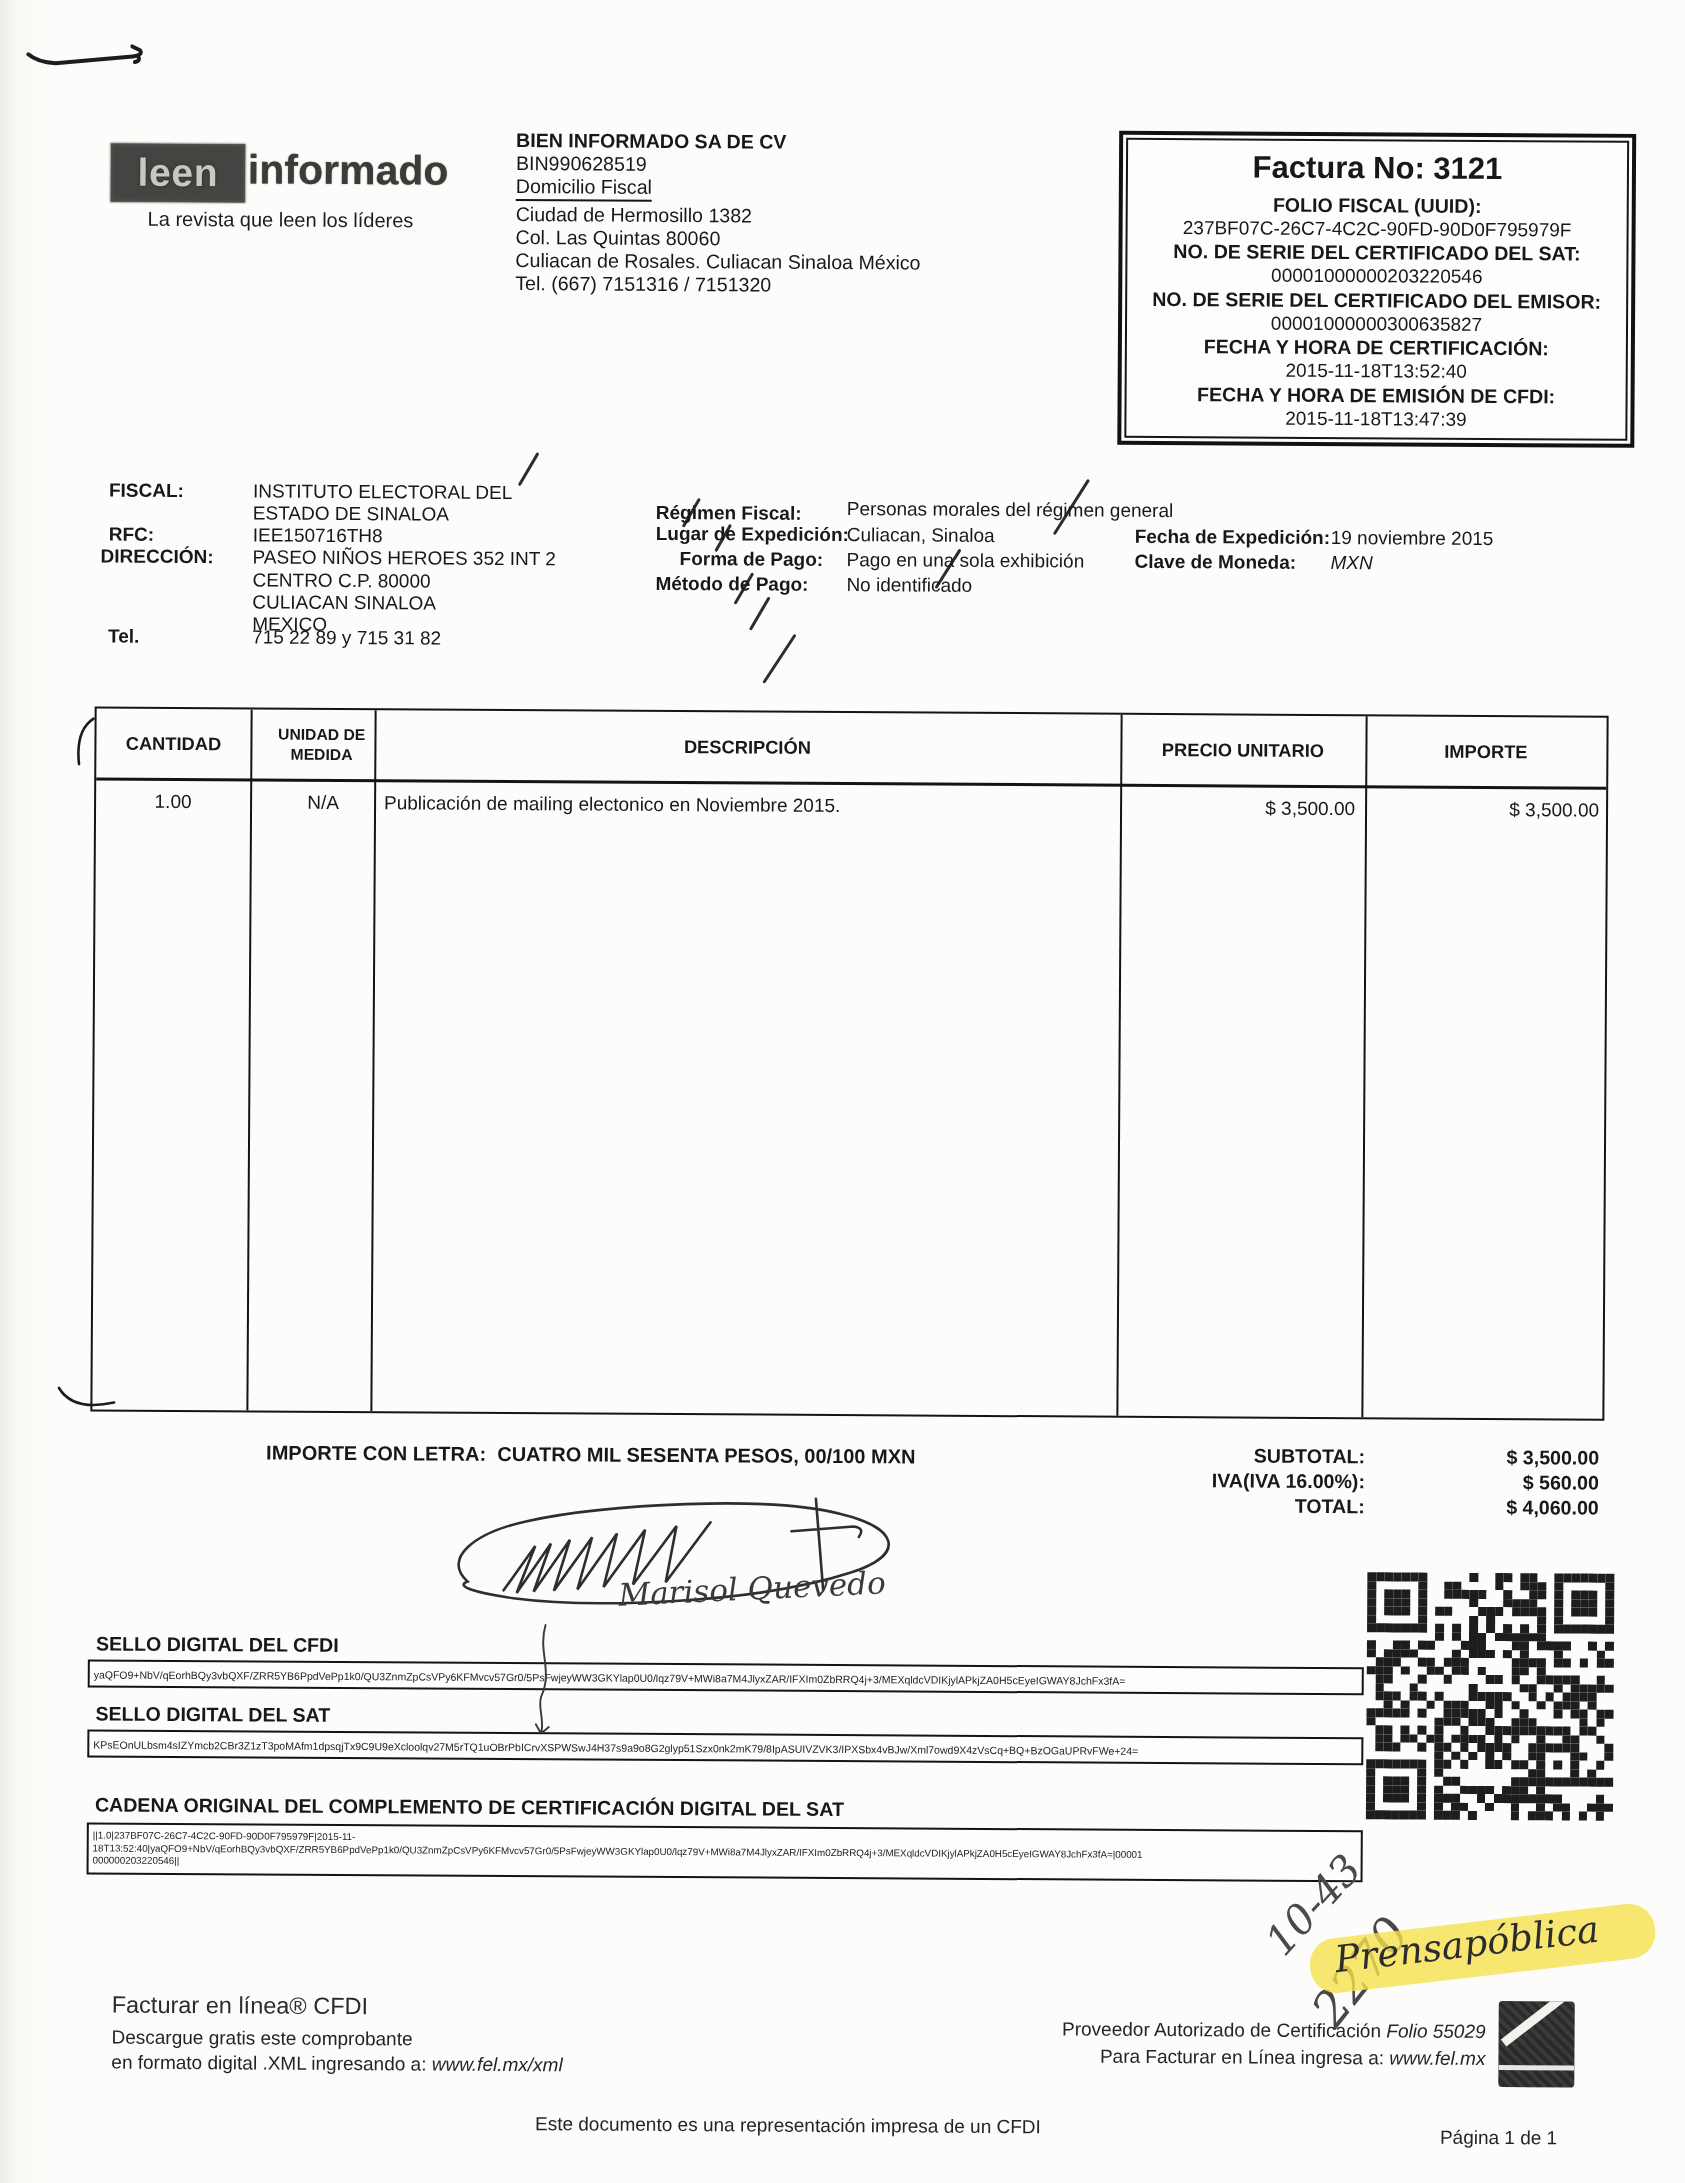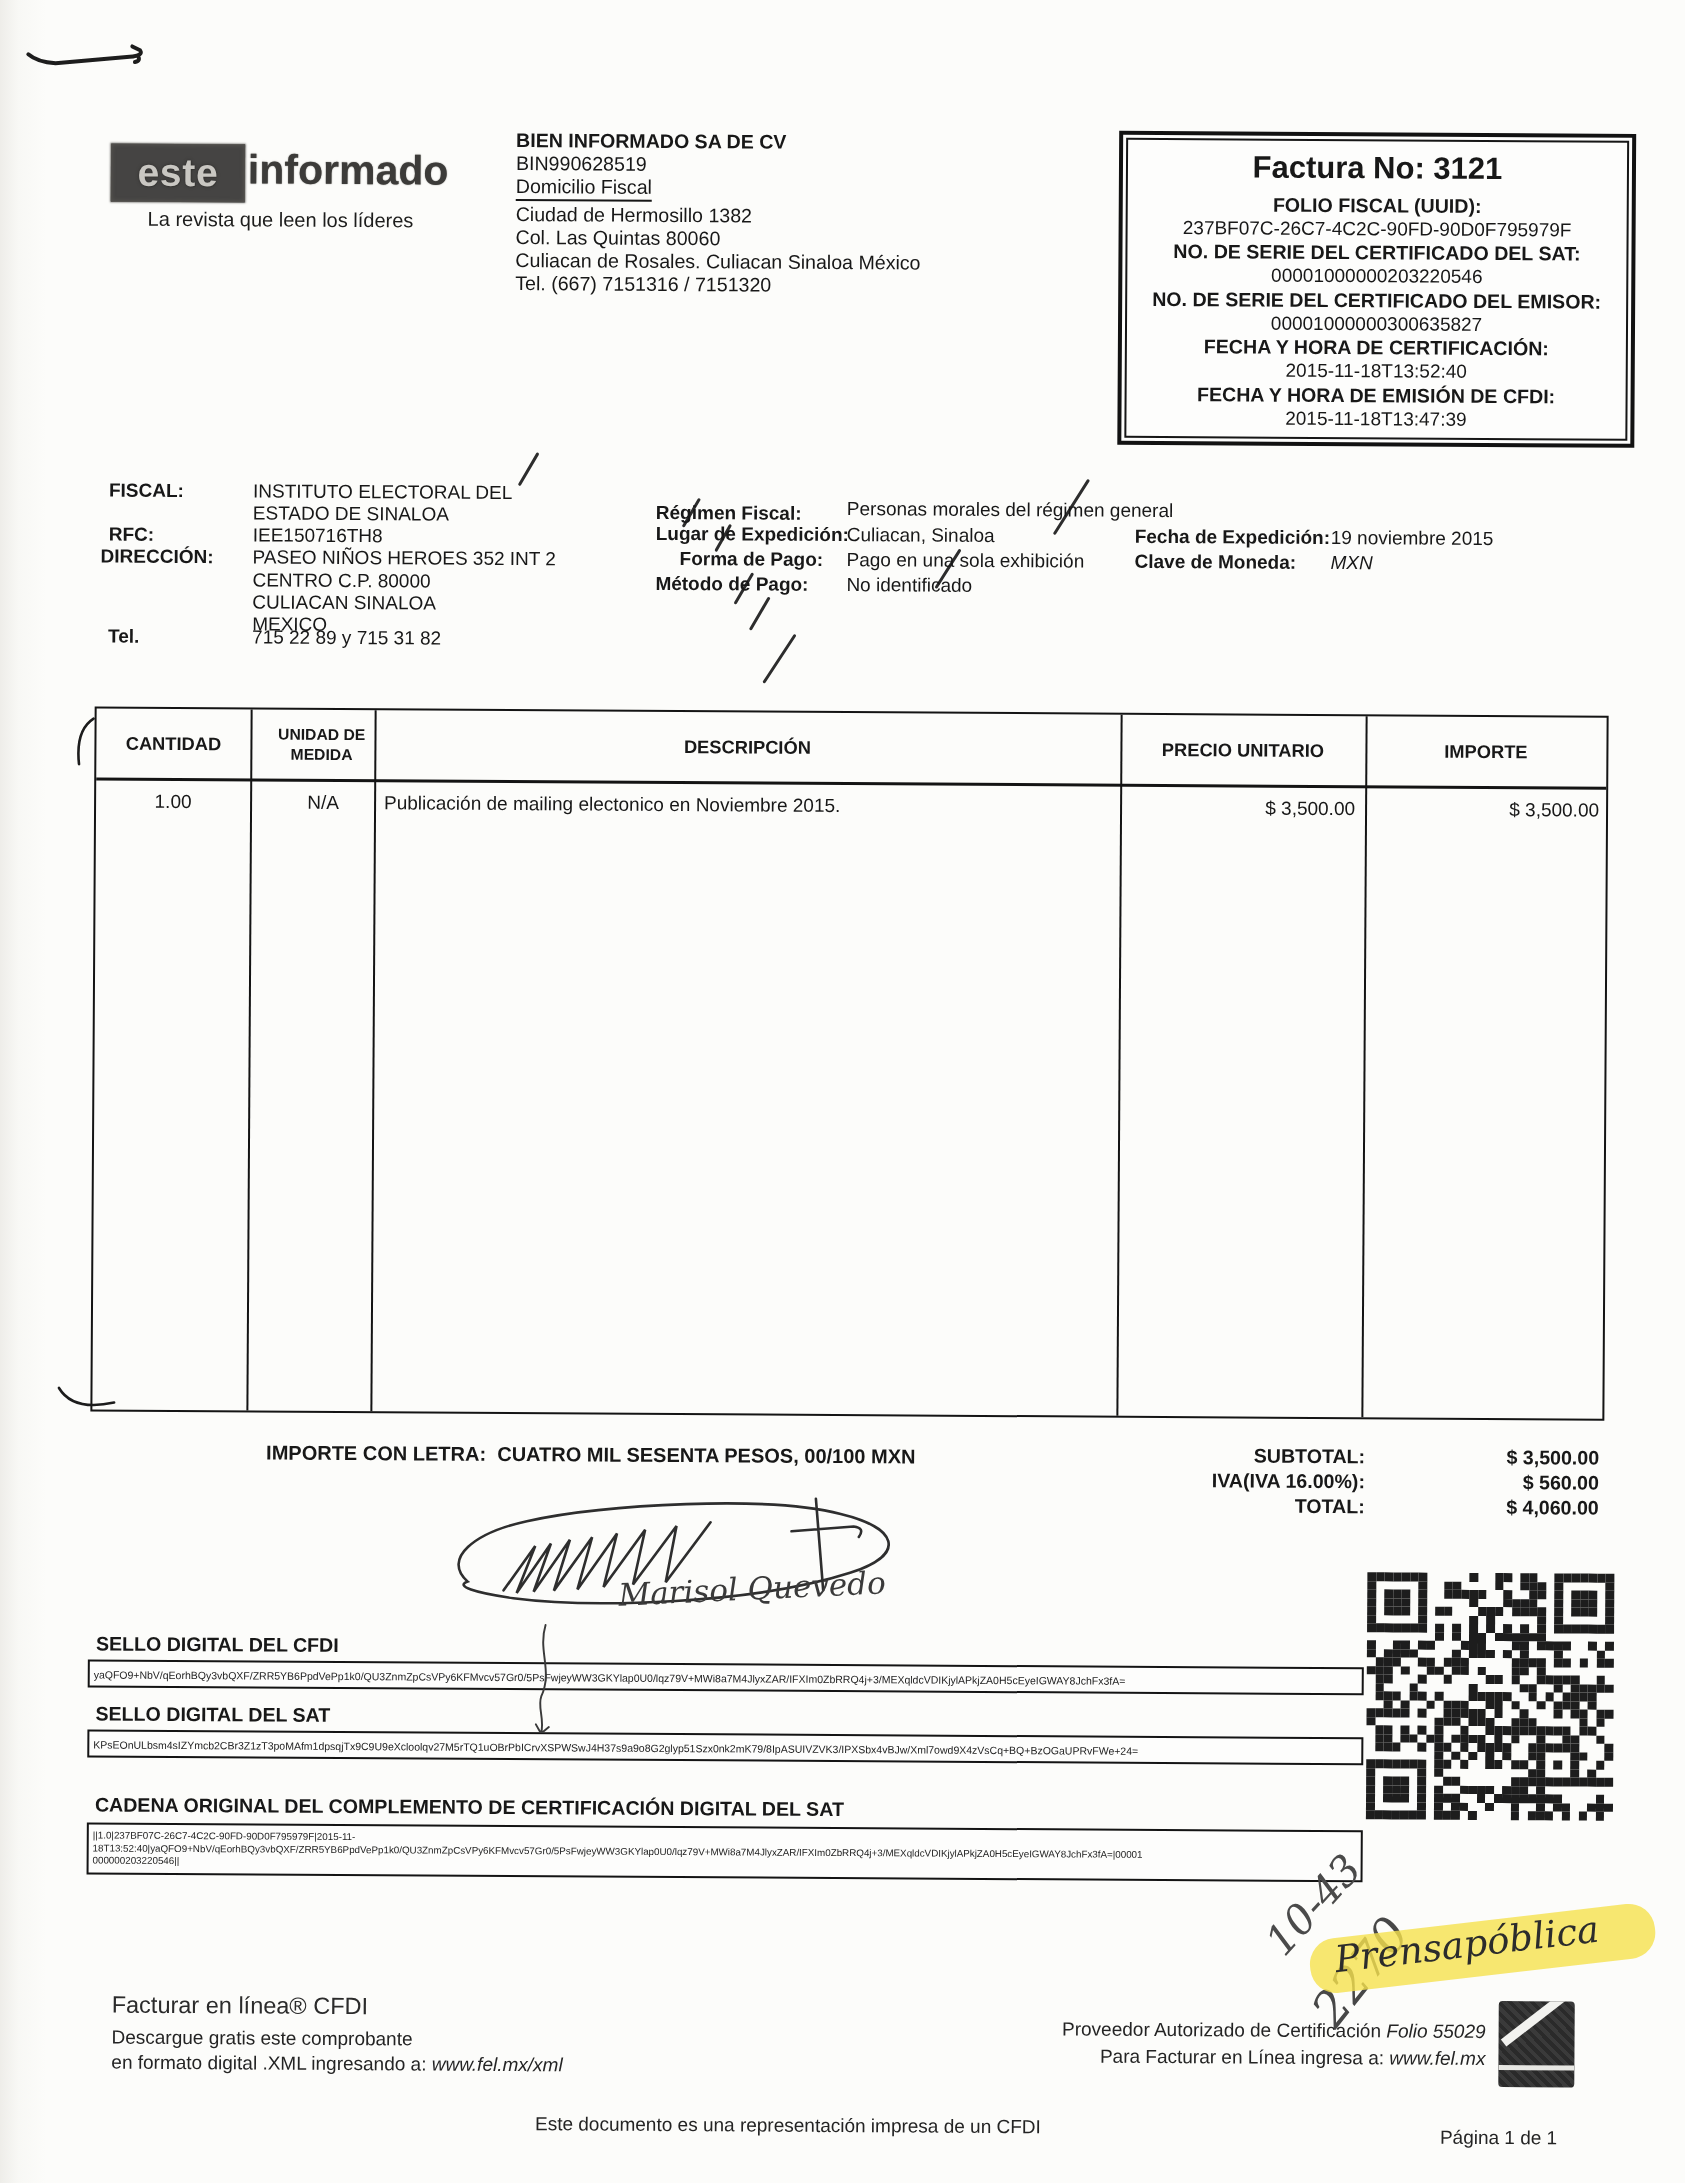--- a/index.html
+++ b/index.html
@@ -68,21 +68,21 @@
 
 <div class="sheet">
 
   <svg class="abs" style="left:19.6px;top:36px;" width="144" height="39" viewBox="0 0 220 60">
     <path d="M12,28 q14,12 42,14 L168,32 q22,-2 16,-10 l-12,-6 m8,14 q6,8 -4,10" fill="none" stroke="#1d1d1d" stroke-width="6" stroke-linecap="round"></path>
   </svg>
 
   <div class="doc">
 
     <div class="logo-box">
-      <span class="logo-bien">este</span>
+      <span class="logo-bien">leen</span>
     </div>
     <div class="logo-informado">informado</div>
     <div class="tagline">La revista que leen los líderes</div>
 
     <div class="company">
       <div class="name">BIEN INFORMADO SA DE CV</div>
       <div>BIN990628519</div>
       <div><span class="underline">Domicilio Fiscal</span></div>
       <div style="margin-top:2.6px;">Ciudad de Hermosillo 1382</div>
       <div>Col. Las Quintas 80060</div>

